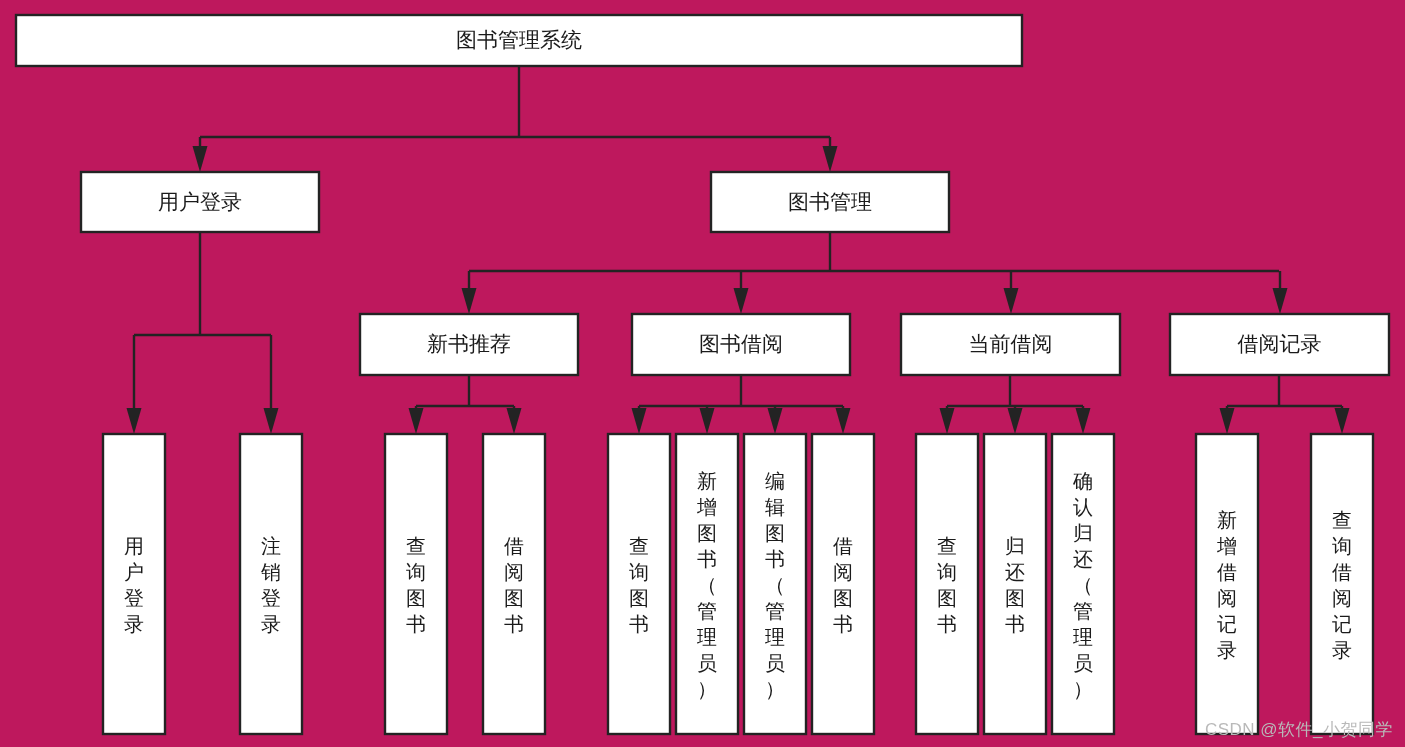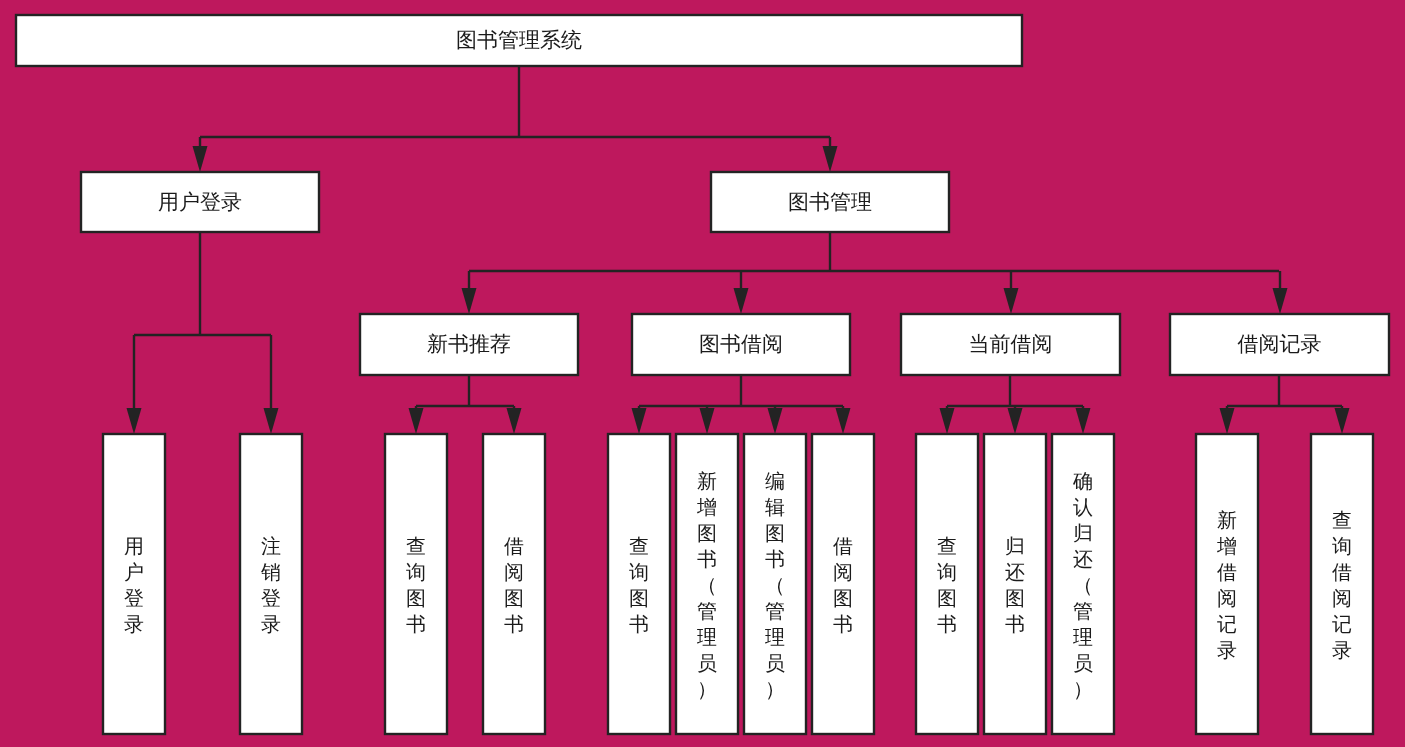--- a/index.html
+++ b/index.html
@@ -201,13 +201,14 @@
         <g>
           <rect x="1196" y="434" width="62" height="300" class="node-box"></rect>
           <text x="1227" y="526.8" class="node-label-v"><tspan x="1227" dy="0">新</tspan><tspan x="1227" dy="26">增</tspan><tspan x="1227" dy="26">借</tspan><tspan x="1227" dy="26">阅</tspan><tspan x="1227" dy="26">记</tspan><tspan x="1227" dy="26">录</tspan></text>
         </g>
         <g>
           <rect x="1311" y="434" width="62" height="300" class="node-box"></rect>
           <text x="1342" y="526.8" class="node-label-v"><tspan x="1342" dy="0">查</tspan><tspan x="1342" dy="26">询</tspan><tspan x="1342" dy="26">借</tspan><tspan x="1342" dy="26">阅</tspan><tspan x="1342" dy="26">记</tspan><tspan x="1342" dy="26">录</tspan></text>
         </g>
       </g>
   </svg>
+  <div class="watermark">CSDN @软件_小贺同学</div>
 </div>
 
 </body></html>

